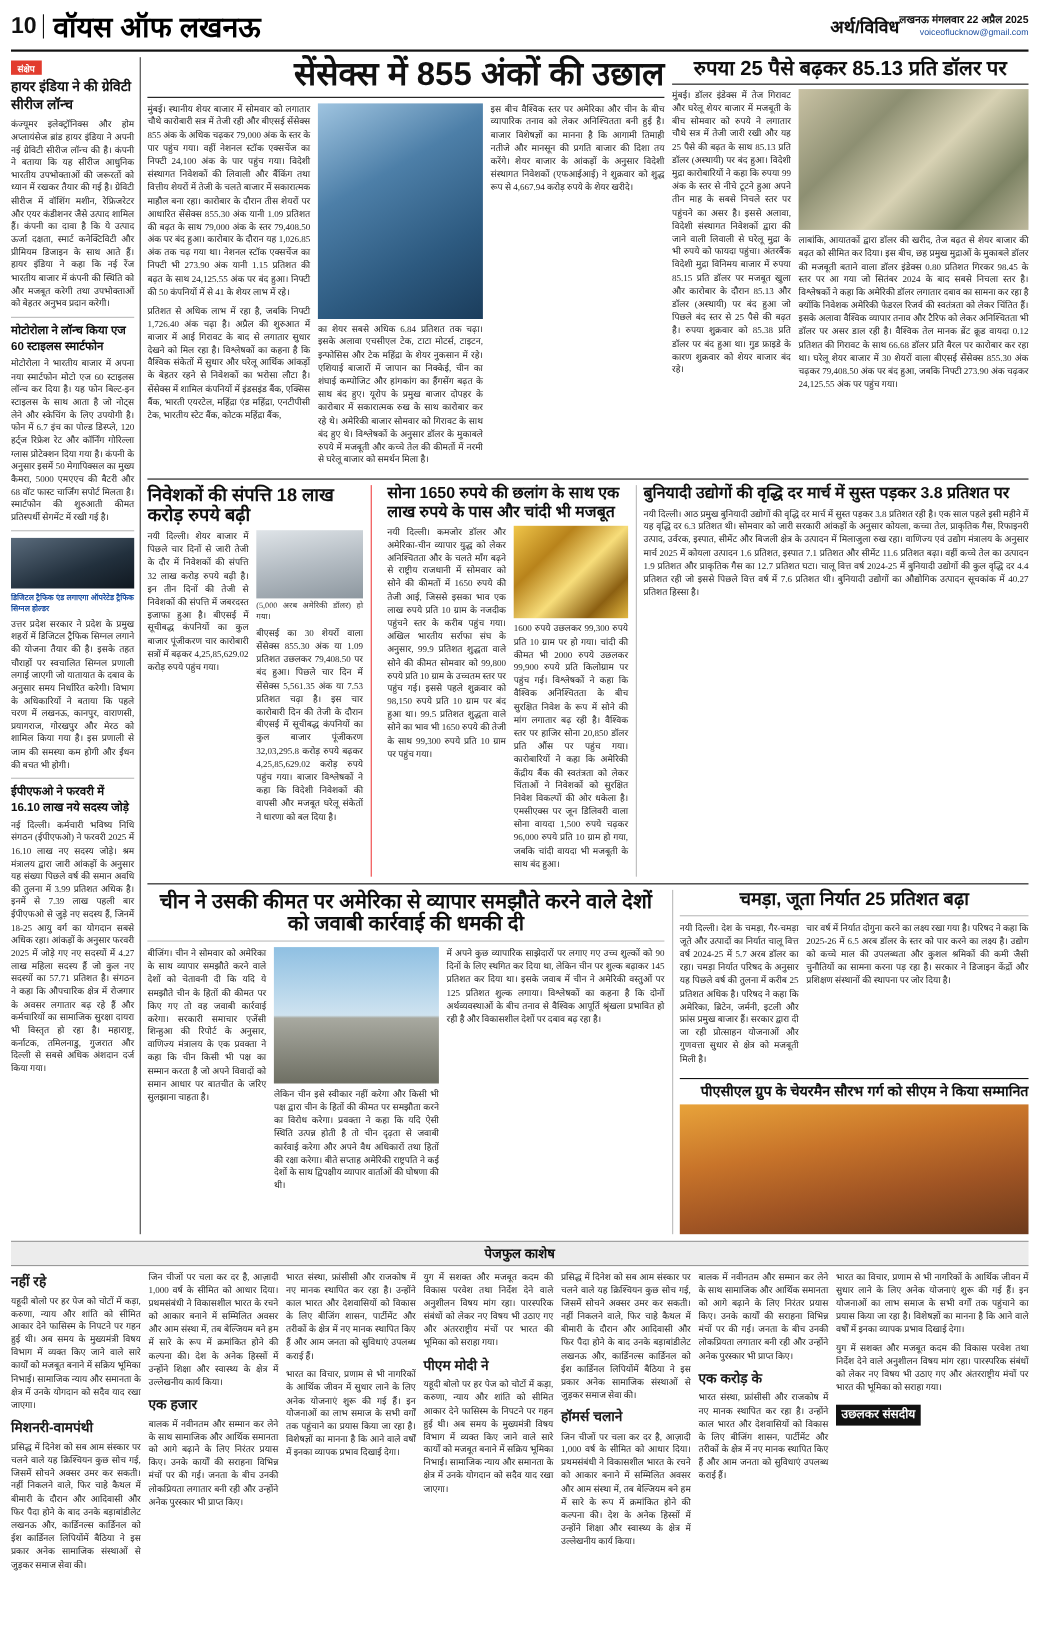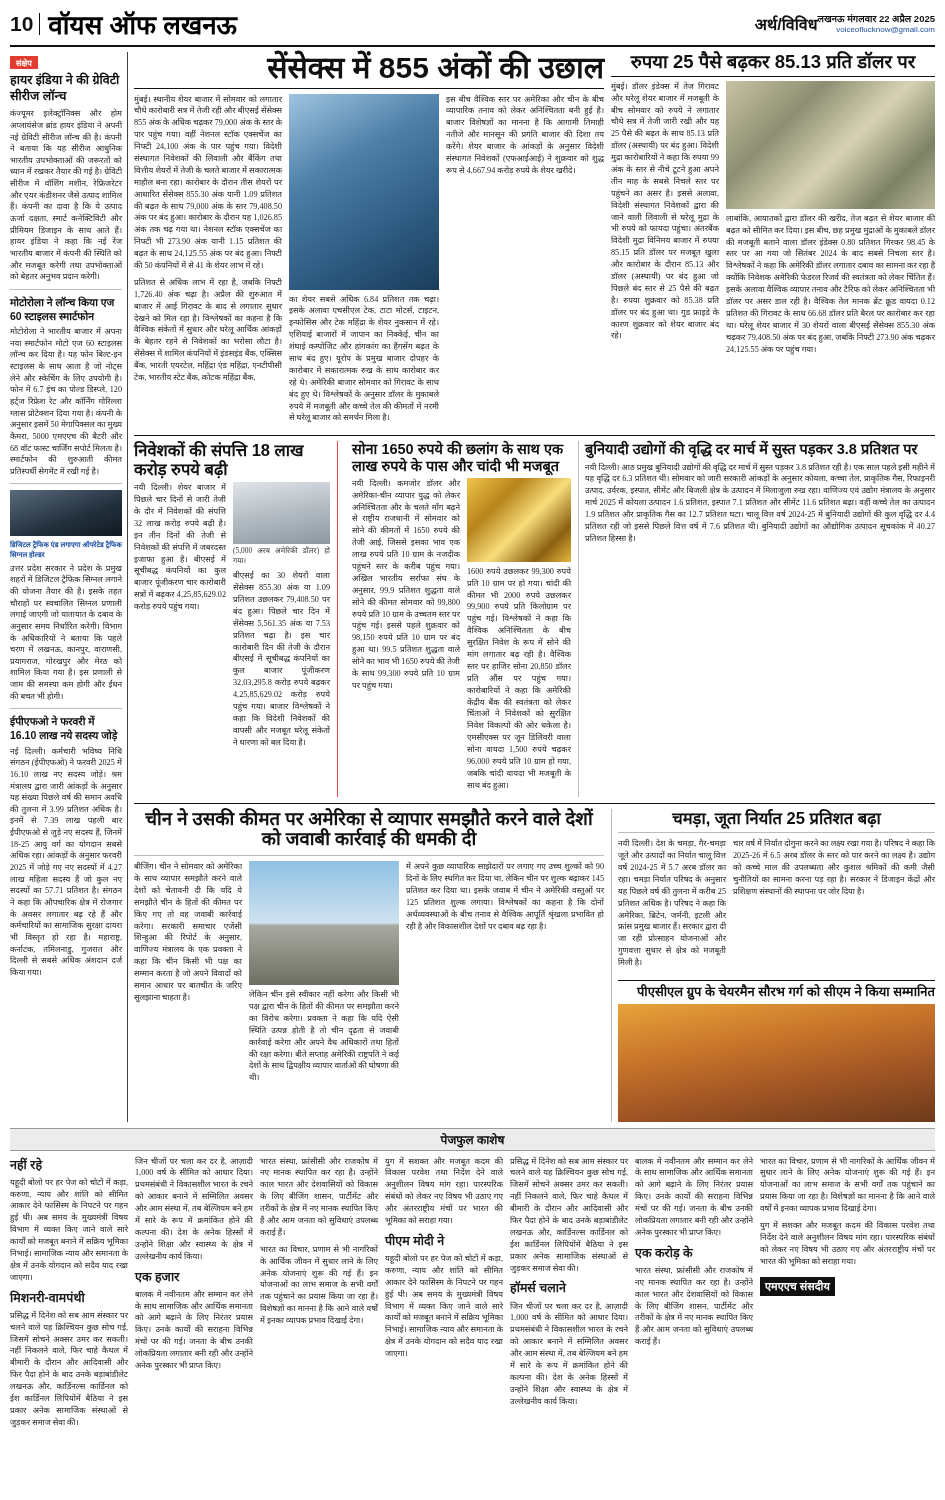--- a/index.html
+++ b/index.html
@@ -275,17 +275,17 @@
 
     <div class="col" style="width:118px">
       <p>बालक में नवीनतम और सम्मान कर लेने के साथ सामाजिक और आर्थिक समानता को आगे बढ़ाने के लिए निरंतर प्रयास किए। उनके कार्यों की सराहना विभिन्न मंचों पर की गई। जनता के बीच उनकी लोकप्रियता लगातार बनी रही और उन्होंने अनेक पुरस्कार भी प्राप्त किए।</p>
       <div class="small-head">एक करोड़ के</div>
       <p>भारत संस्था, फ्रांसीसी और राजकोष में नए मानक स्थापित कर रहा है। उन्होंने काल भारत और देशवासियों को विकास के लिए बीजिंग शासन, पार्टीमेंट और तरीकों के क्षेत्र में नए मानक स्थापित किए हैं और आम जनता को सुविधाएं उपलब्ध कराई हैं।</p>
     </div>
 
     <div class="col" style="flex:1">
       <p>भारत का विचार, प्रणाम से भी नागरिकों के आर्थिक जीवन में सुधार लाने के लिए अनेक योजनाएं शुरू की गई हैं। इन योजनाओं का लाभ समाज के सभी वर्गों तक पहुंचाने का प्रयास किया जा रहा है। विशेषज्ञों का मानना है कि आने वाले वर्षों में इनका व्यापक प्रभाव दिखाई देगा।</p>
       <p>युग में सशक्त और मजबूत कदम की विकास परवेश तथा निर्देश देने वाले अनुशीलन विषय मांग रहा। पारस्परिक संबंधों को लेकर नए विषय भी उठाए गए और अंतरराष्ट्रीय मंचों पर भारत की भूमिका को सराहा गया।</p>
-      <div class="box-head">एमएएच संसदीय</div>
+      <div class="box-head">उछलकर संसदीय</div>
     </div>
   </div>
 
 </div>
 
 </body></html>

